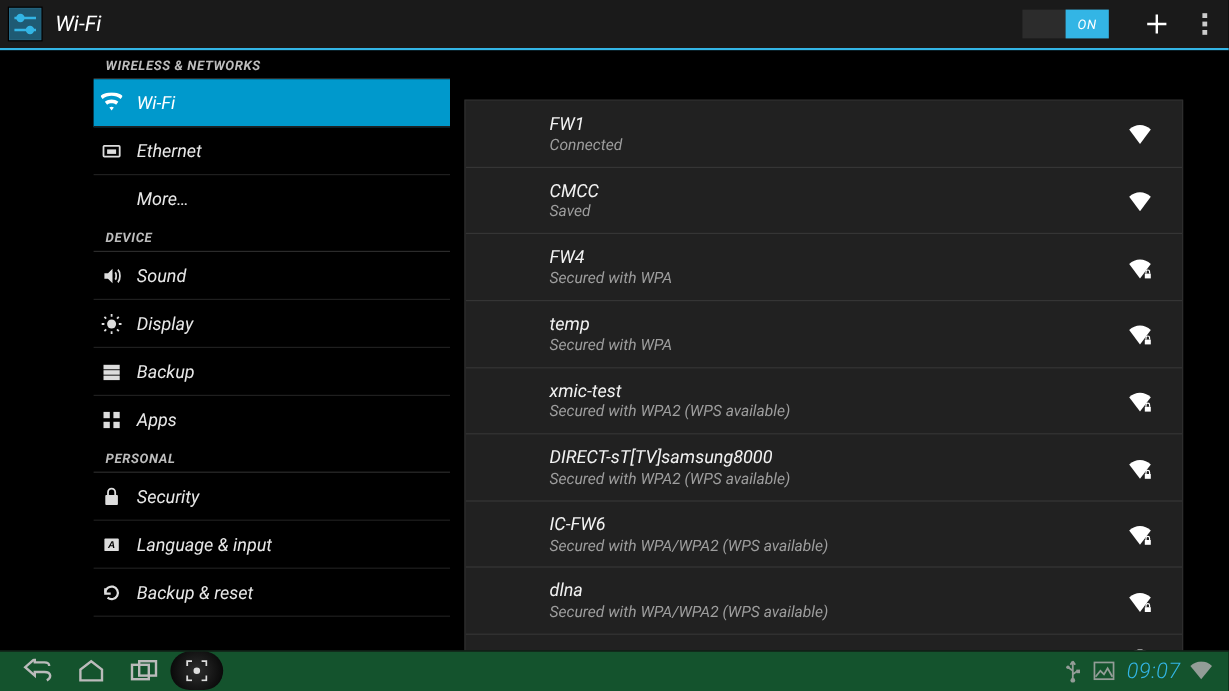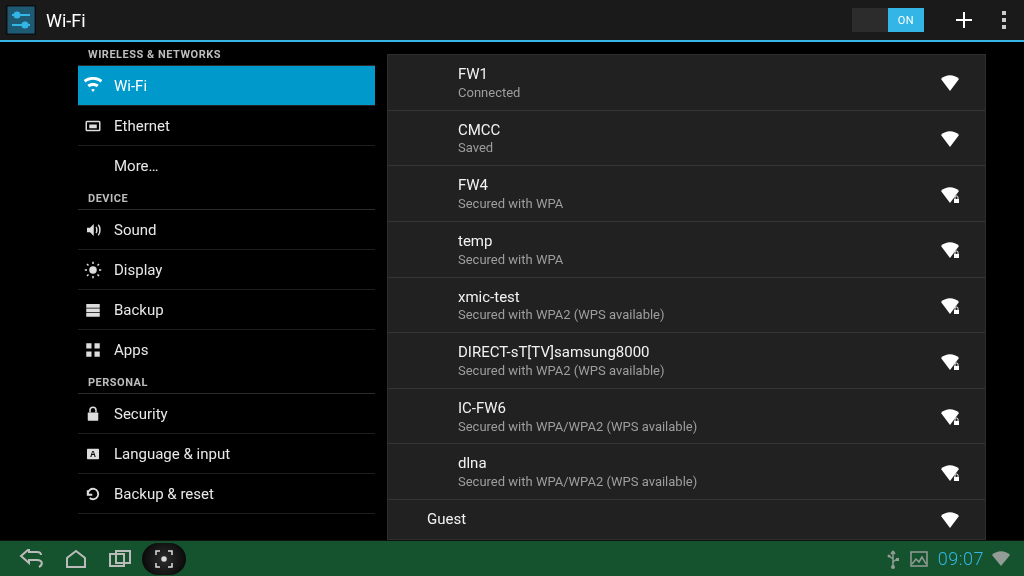--- a/index.html
+++ b/index.html
@@ -1,17 +1,17 @@
 <!DOCTYPE html>
 <html><head>
 <meta charset="utf-8">
 <style>
   * { box-sizing: border-box; margin: 0; padding: 0; }
   html, body { width: 1024px; height: 576px; overflow: hidden; font-family: "Roboto", "Helvetica Neue", Arial, sans-serif; background: #000; color: #fff; }
-  .screen { width: 1024px; height: 576px; display: flex; flex-direction: column; background: #000; }
+  .screen { width: 1024px; height: 576px; display: flex; flex-direction: column; background: #000; font-style: italic; }
 
   
   .actionbar { height: 42px; background: #1a1a1a; display: flex; align-items: center; border-bottom: 2px solid #33b5e5; }
   .actionbar .app-icon { width: 42px; height: 42px; display: flex; align-items: center; justify-content: center; }
   .actionbar .title { font-size: 18px; font-weight: 400; color: #fff; margin-left: 4px; flex: 0 0 auto; }
   .actionbar .spacer { flex: 1 1 auto; }
   .switch { width: 72px; height: 24px; background: #2c2c2c; display: flex; align-items: stretch; margin-right: 20px; cursor: pointer; }
   .switch .off-half { flex: 1; }
   .switch .on-half { flex: 1; background: #33b5e5; display: flex; align-items: center; justify-content: center; font-size: 11px; letter-spacing: 0.5px; }
   .ab-btn { width: 40px; height: 42px; display: flex; align-items: center; justify-content: center; cursor: pointer; }
@@ -25,21 +25,21 @@
   .sidebar .item { display: flex; align-items: center; height: 40px; padding-left: 6px; border-bottom: 1px solid #1f1f1f; cursor: pointer; }
   .sidebar .item.noborder { border-bottom: none; }
   .sidebar .item .icon { width: 30px; display: flex; align-items: center; justify-content: flex-start; }
   .sidebar .item .icon-spacer { width: 30px; }
   .sidebar .item .label { font-size: 15px; color: #e8e8e8; }
   .sidebar .item.active { background: #0099cc; }
   .sidebar .item.active .label { color: #fff; }
 
   
   .main { flex: 1 1 auto; padding: 12px 38px 0 12px; overflow: hidden; }
-  .panel { background: #212121; height: 100%; border: 1px solid #2e2e2e; overflow: hidden; }
+  .panel { background: #212121; height: 100%; border: 1px solid #2e2e2e; overflow: hidden; margin-top: 29px; }
   .net { display: flex; align-items: center; padding: 10px 20px 8px 70px; border-bottom: 1px solid #353535; cursor: pointer; }
   .net:last-child { border-bottom: none; padding-left: 39px; }
   .net .info { flex: 1 1 auto; }
   .net .ssid { font-size: 15px; color: #f2f2f2; line-height: 1.25; }
   .net .status { font-size: 13px; color: #9e9e9e; line-height: 1.3; margin-top: 1px; }
   .net .sig { width: 30px; display: flex; align-items: center; justify-content: center; }
 
   
   .navbar { height: 36px; background: #14532d; display: flex; align-items: center; padding: 0 10px; border-top: 1px solid #111; }
   .navbar .nbtn { width: 44px; height: 32px; display: flex; align-items: center; justify-content: center; cursor: pointer; }

